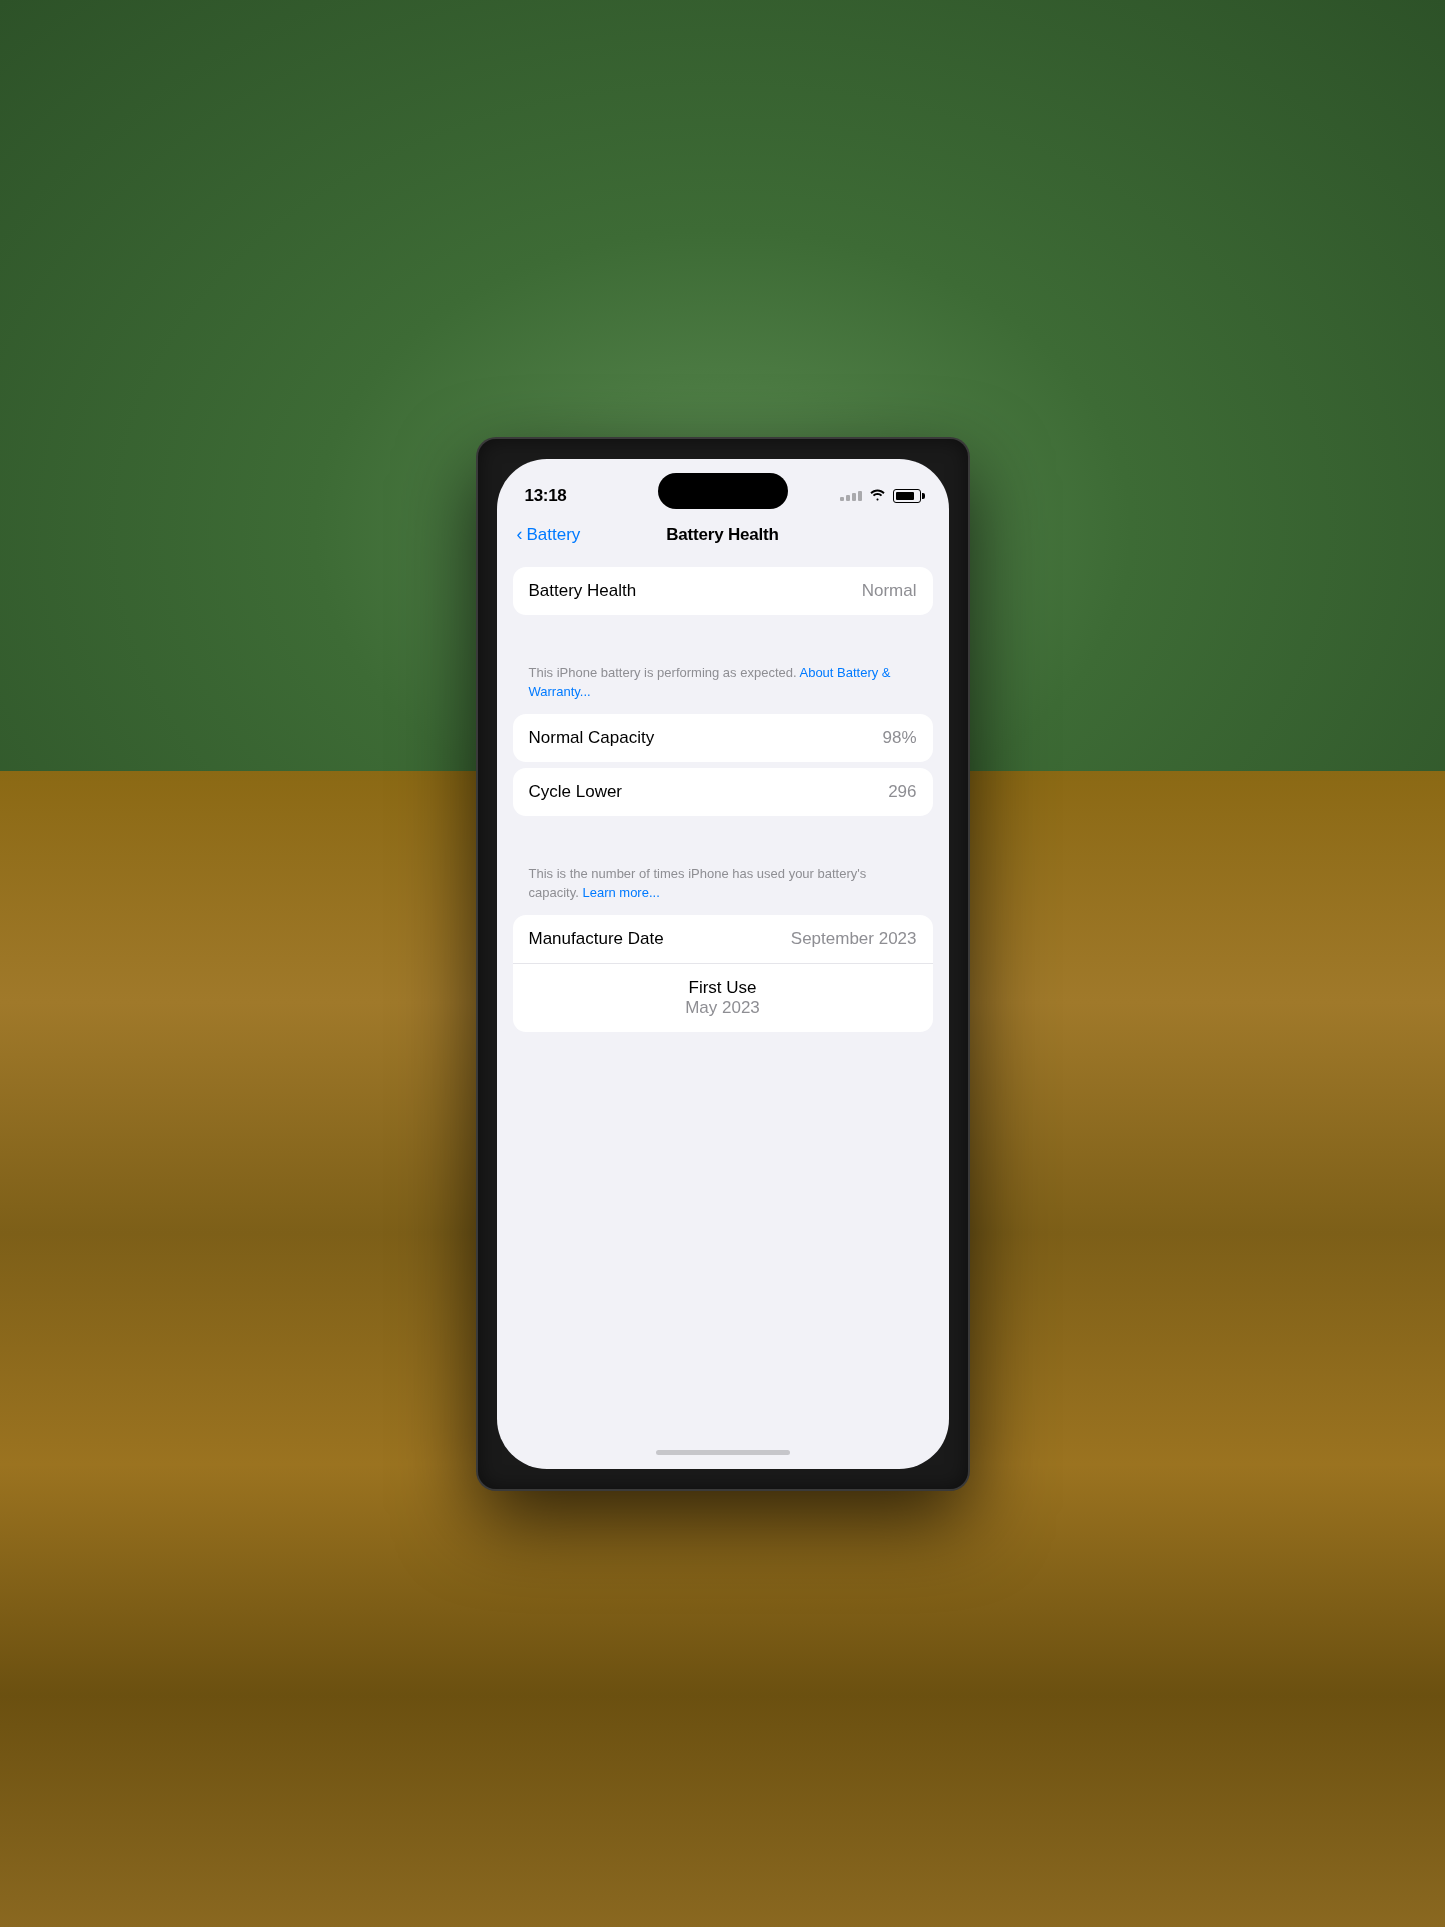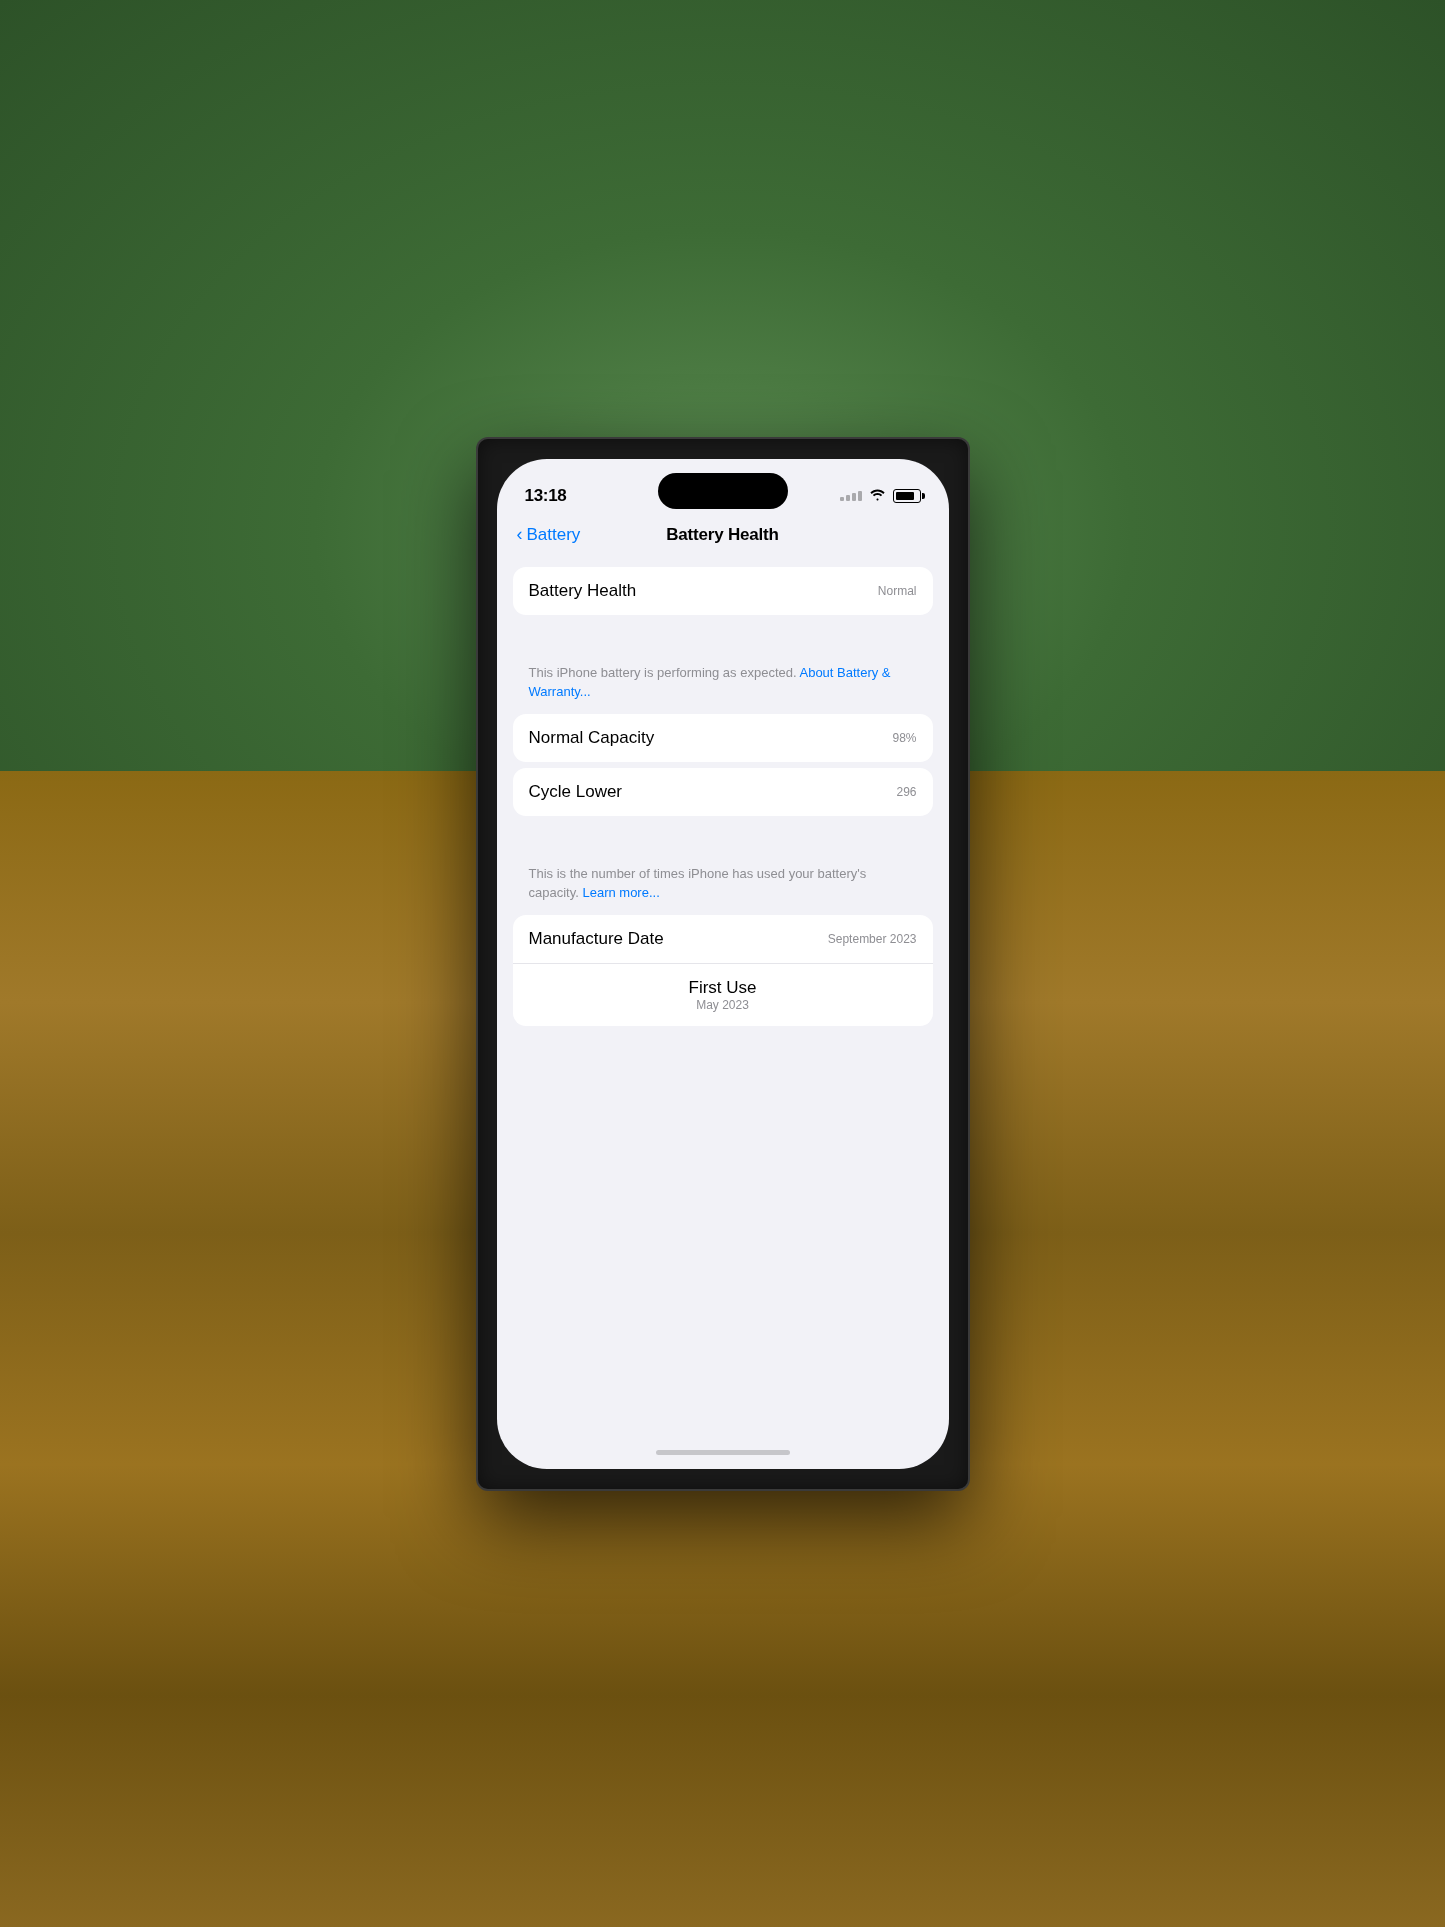--- a/index.html
+++ b/index.html
@@ -35,21 +35,21 @@
       background: radial-gradient(ellipse at center, #5a8a50 0%, #3d6b35 40%, #2d5228 100%);
       z-index: 0;
     }
 
     .phone-outer {
       position: relative;
       z-index: 1;
       width: 490px;
       height: 1050px;
       background: #1a1a1a;
-      border-radius: 10px;
+      border-radius: 18px;
       display: flex;
       align-items: center;
       justify-content: center;
       box-shadow:
         0 0 0 2px #3a3a3a,
         0 30px 80px rgba(0,0,0,0.7),
         inset 0 0 20px rgba(0,0,0,0.5);
     }
 
     .phone-screen {
@@ -212,21 +212,21 @@
       flex-direction: column;
     }
 
     .row-label {
       font-size: 17px;
       font-weight: 400;
       color: #000;
     }
 
     .row-value {
-      font-size: 12px;
+      font-size: 17px;
       color: #8e8e93;
       font-weight: 400;
     }
 
     .description-text {
       padding: 0 16px 12px;
       font-size: 13px;
       color: #8e8e93;
       line-height: 1.5;
       margin-top: 48px;

